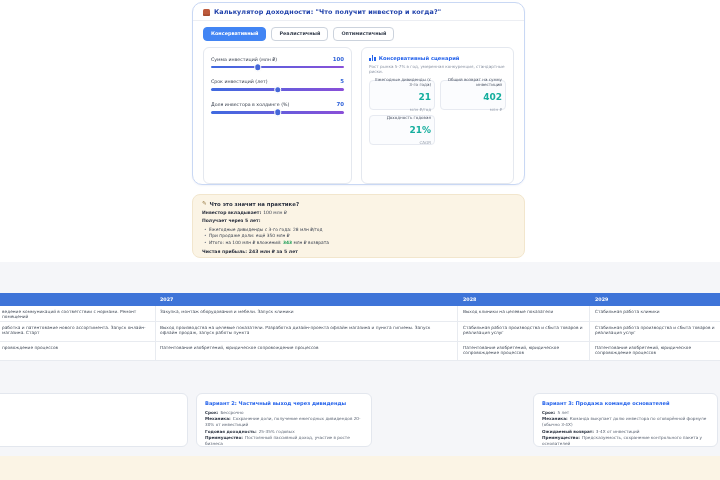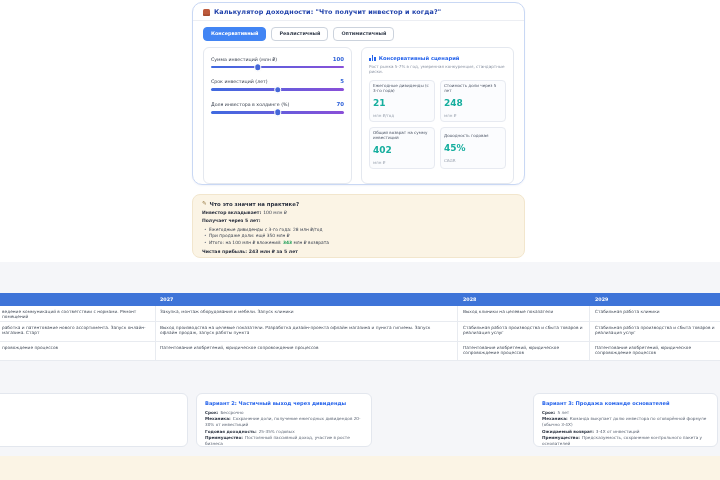--- a/index.html
+++ b/index.html
@@ -32,22 +32,22 @@
     transform:translate(-50%,-50%);box-shadow:0 0 0 1px #fff,0 0 2px rgba(0,0,0,.3);}
 
   .sc-title{display:flex;align-items:flex-end;gap:3px;font-size:5.2px;font-weight:bold;color:#2563eb;}
   .chart-icon{display:inline-flex;align-items:flex-end;gap:1px;height:5.5px;}
   .chart-icon i{display:block;width:1.6px;background:#2563eb;}
   .chart-icon i:nth-child(1){height:3px;}
   .chart-icon i:nth-child(2){height:5.5px;}
   .chart-icon i:nth-child(3){height:4px;}
   .sc-sub{font-size:4.1px;color:#8a93a3;margin:3px 0 6px;}
   .metrics{display:grid;grid-template-columns:1fr 1fr;gap:5px;}
-  .metric{background:#fbfcfe;border:1px solid #e7eaf1;border-radius:4px;height:42px;box-sizing:border-box;
-    padding:3px;text-align:left;display:flex;flex-direction:column;justify-content:center;gap:5px;}
+  .metric{background:#fbfcfe;border:1px solid #e7eaf1;border-radius:4px;height:30px;box-sizing:border-box;
+    padding:3px;text-align:right;display:flex;flex-direction:column;justify-content:center;gap:5px;}
   .m-label{font-size:4.1px;line-height:5px;color:#4a5364;}
   .m-value{font-size:9px;font-weight:bold;color:#16ae9e;line-height:10px;}
   .m-unit{font-size:4.1px;color:#939caa;}
 
   
   #practice-card{position:absolute;left:192px;top:194px;width:333px;height:64px;background:#fbf4e5;
     border:1px solid #f2e6cd;border-radius:8px;box-sizing:border-box;padding:6px 9px;}
   .p-title{display:flex;align-items:center;gap:3px;font-size:5.4px;font-weight:bold;color:#2c3240;}
   .memo-icon{font-size:5.5px;color:#8a6a2f;font-style:normal;line-height:1;}
   .p-line{font-size:4.5px;color:#3a4250;margin-top:3px;}
@@ -132,32 +132,27 @@
           <span>Консервативный сценарий</span>
         </div>
         <div class="sc-sub">Рост рынка 5-7% в год, умеренная конкуренция, стандартные риски.</div>
         <div class="metrics">
           <div class="metric">
             <div class="m-label">Ежегодные дивиденды (с 3-го года)</div>
             <div class="m-value">21</div>
             <div class="m-unit">млн ₽/год</div>
           </div>
           <div class="metric">
-            <div class="m-label">Стоимость доли через 5 лет</div>
-            <div class="m-value">248</div>
-            <div class="m-unit">млн ₽</div>
-          </div>
-          <div class="metric">
             <div class="m-label">Общий возврат на сумму инвестиций</div>
             <div class="m-value">402</div>
             <div class="m-unit">млн ₽</div>
           </div>
           <div class="metric">
             <div class="m-label">Доходность годовая</div>
-            <div class="m-value">45%</div>
+            <div class="m-value">21%</div>
             <div class="m-unit">CAGR</div>
           </div>
         </div>
       </div>
 
     </div>
   </div>
 
   <div id="practice-card">
     <div class="p-title">

